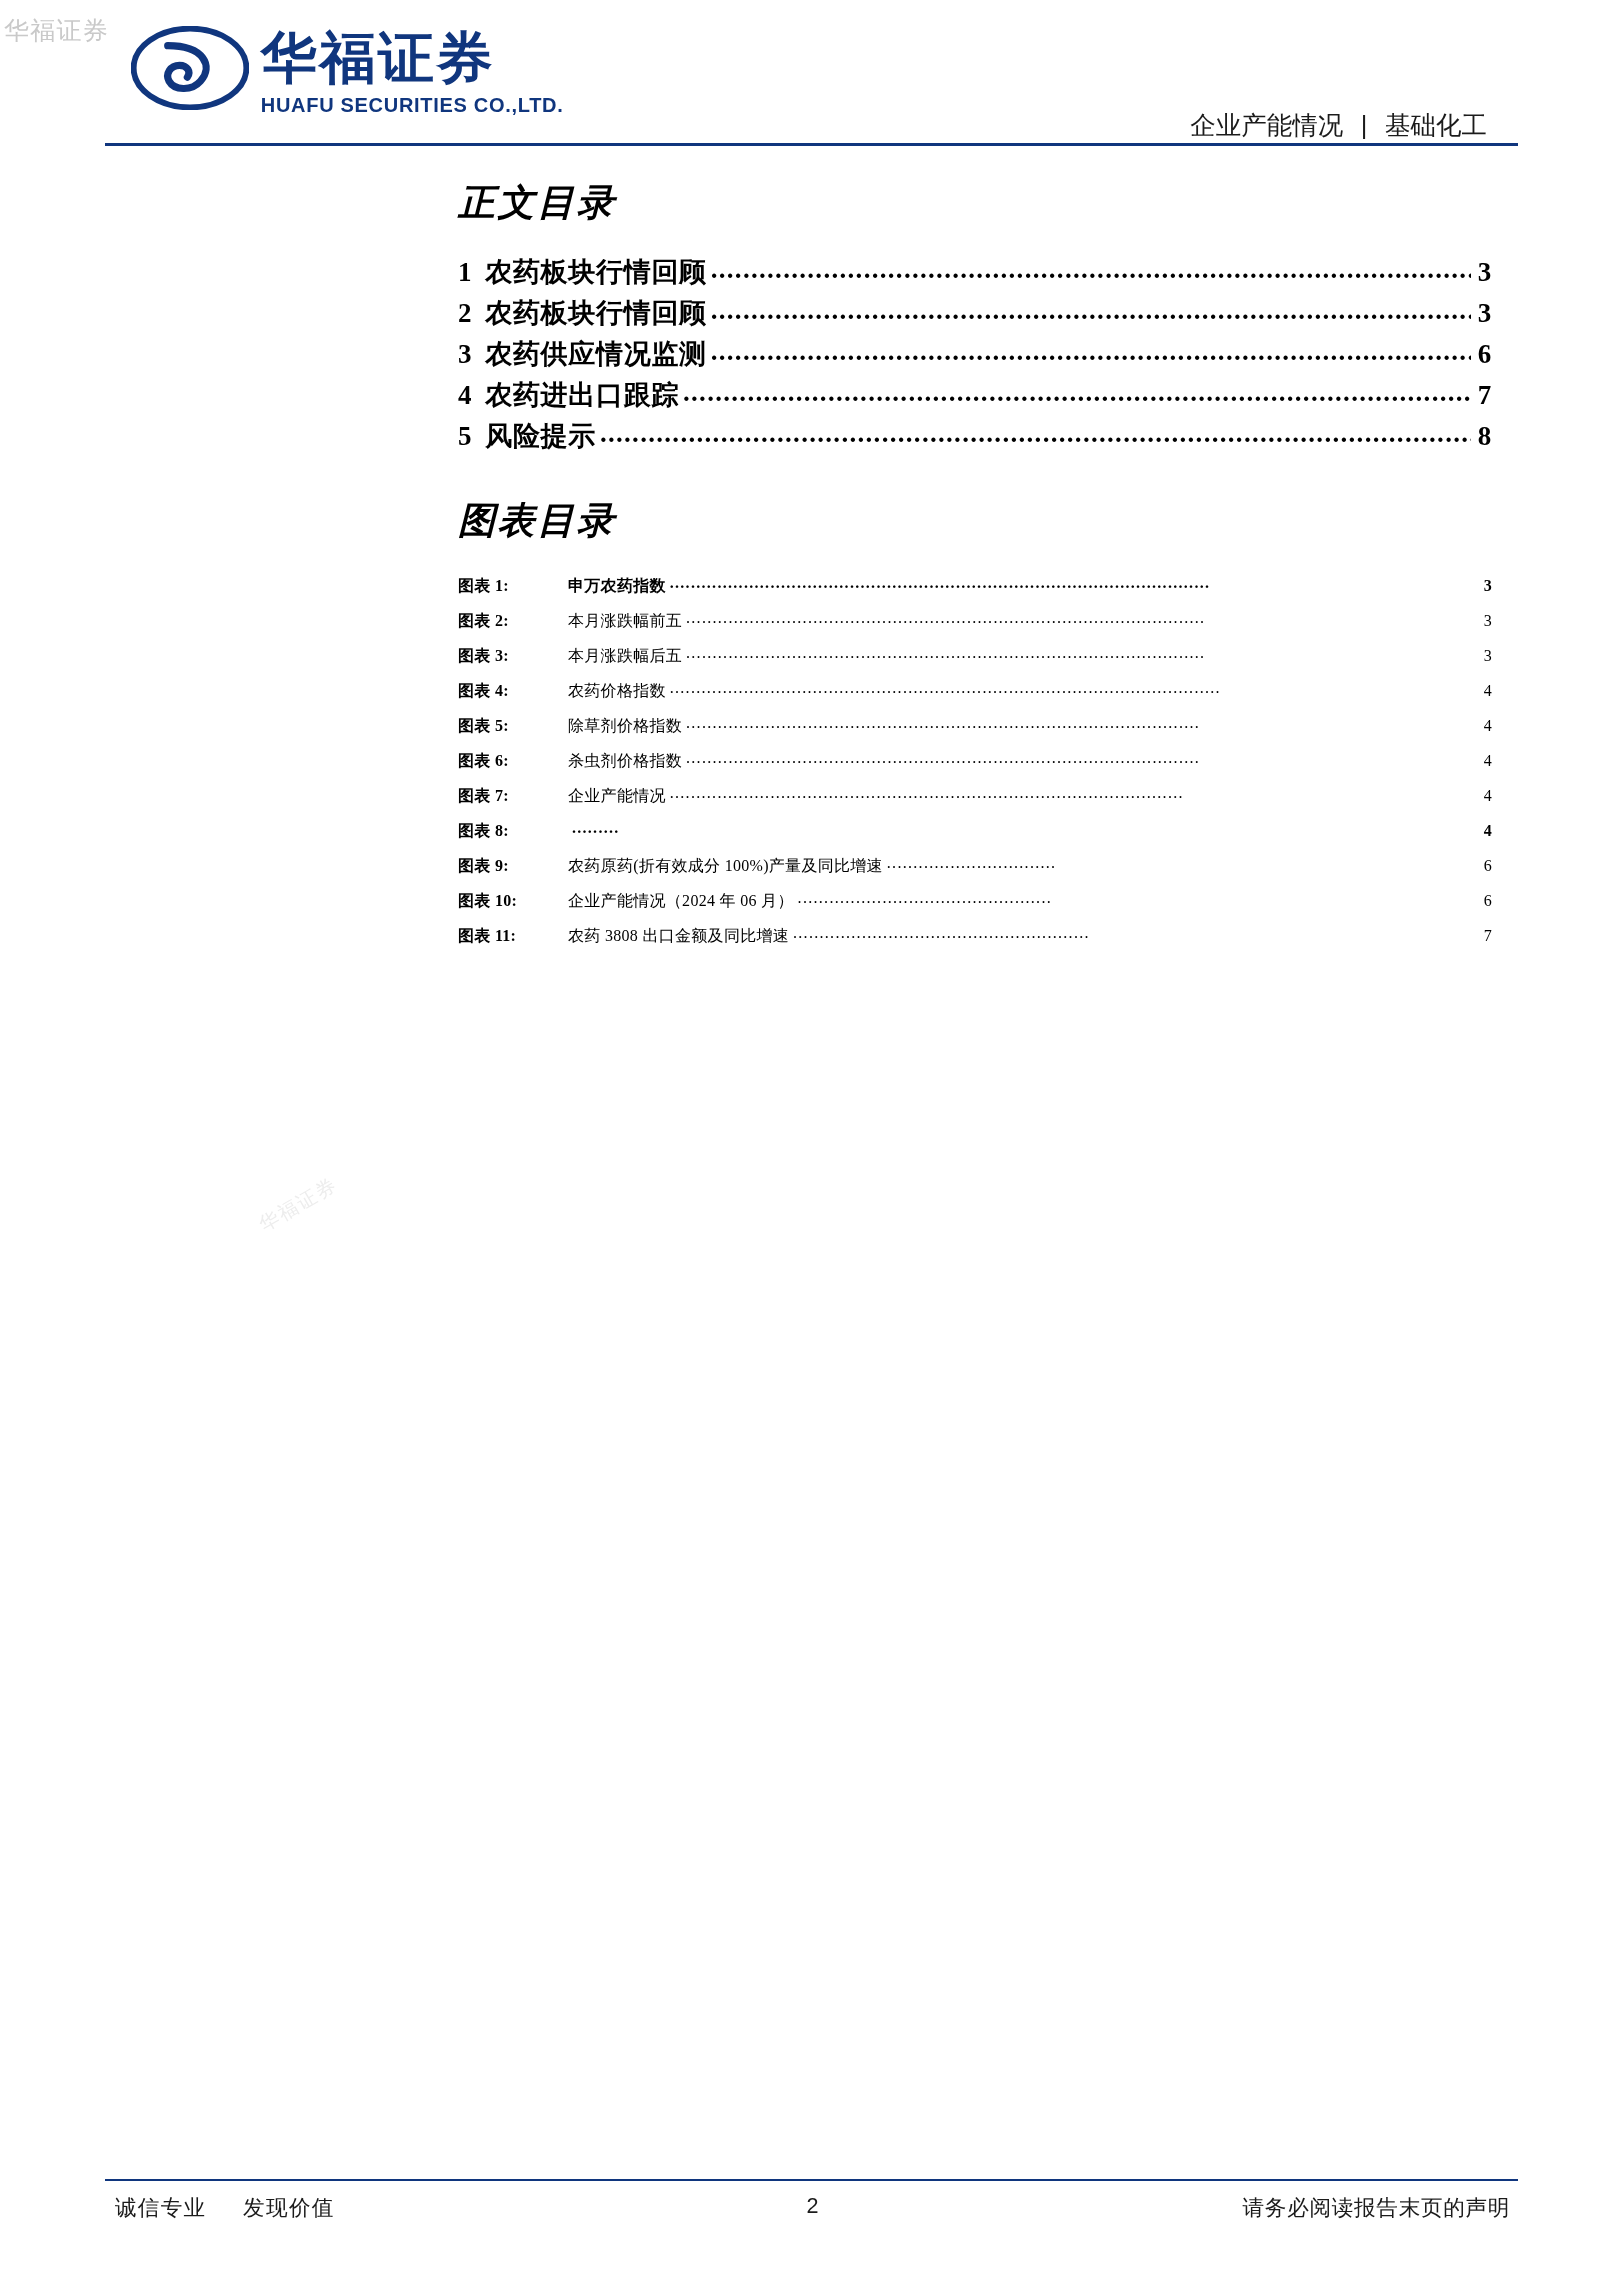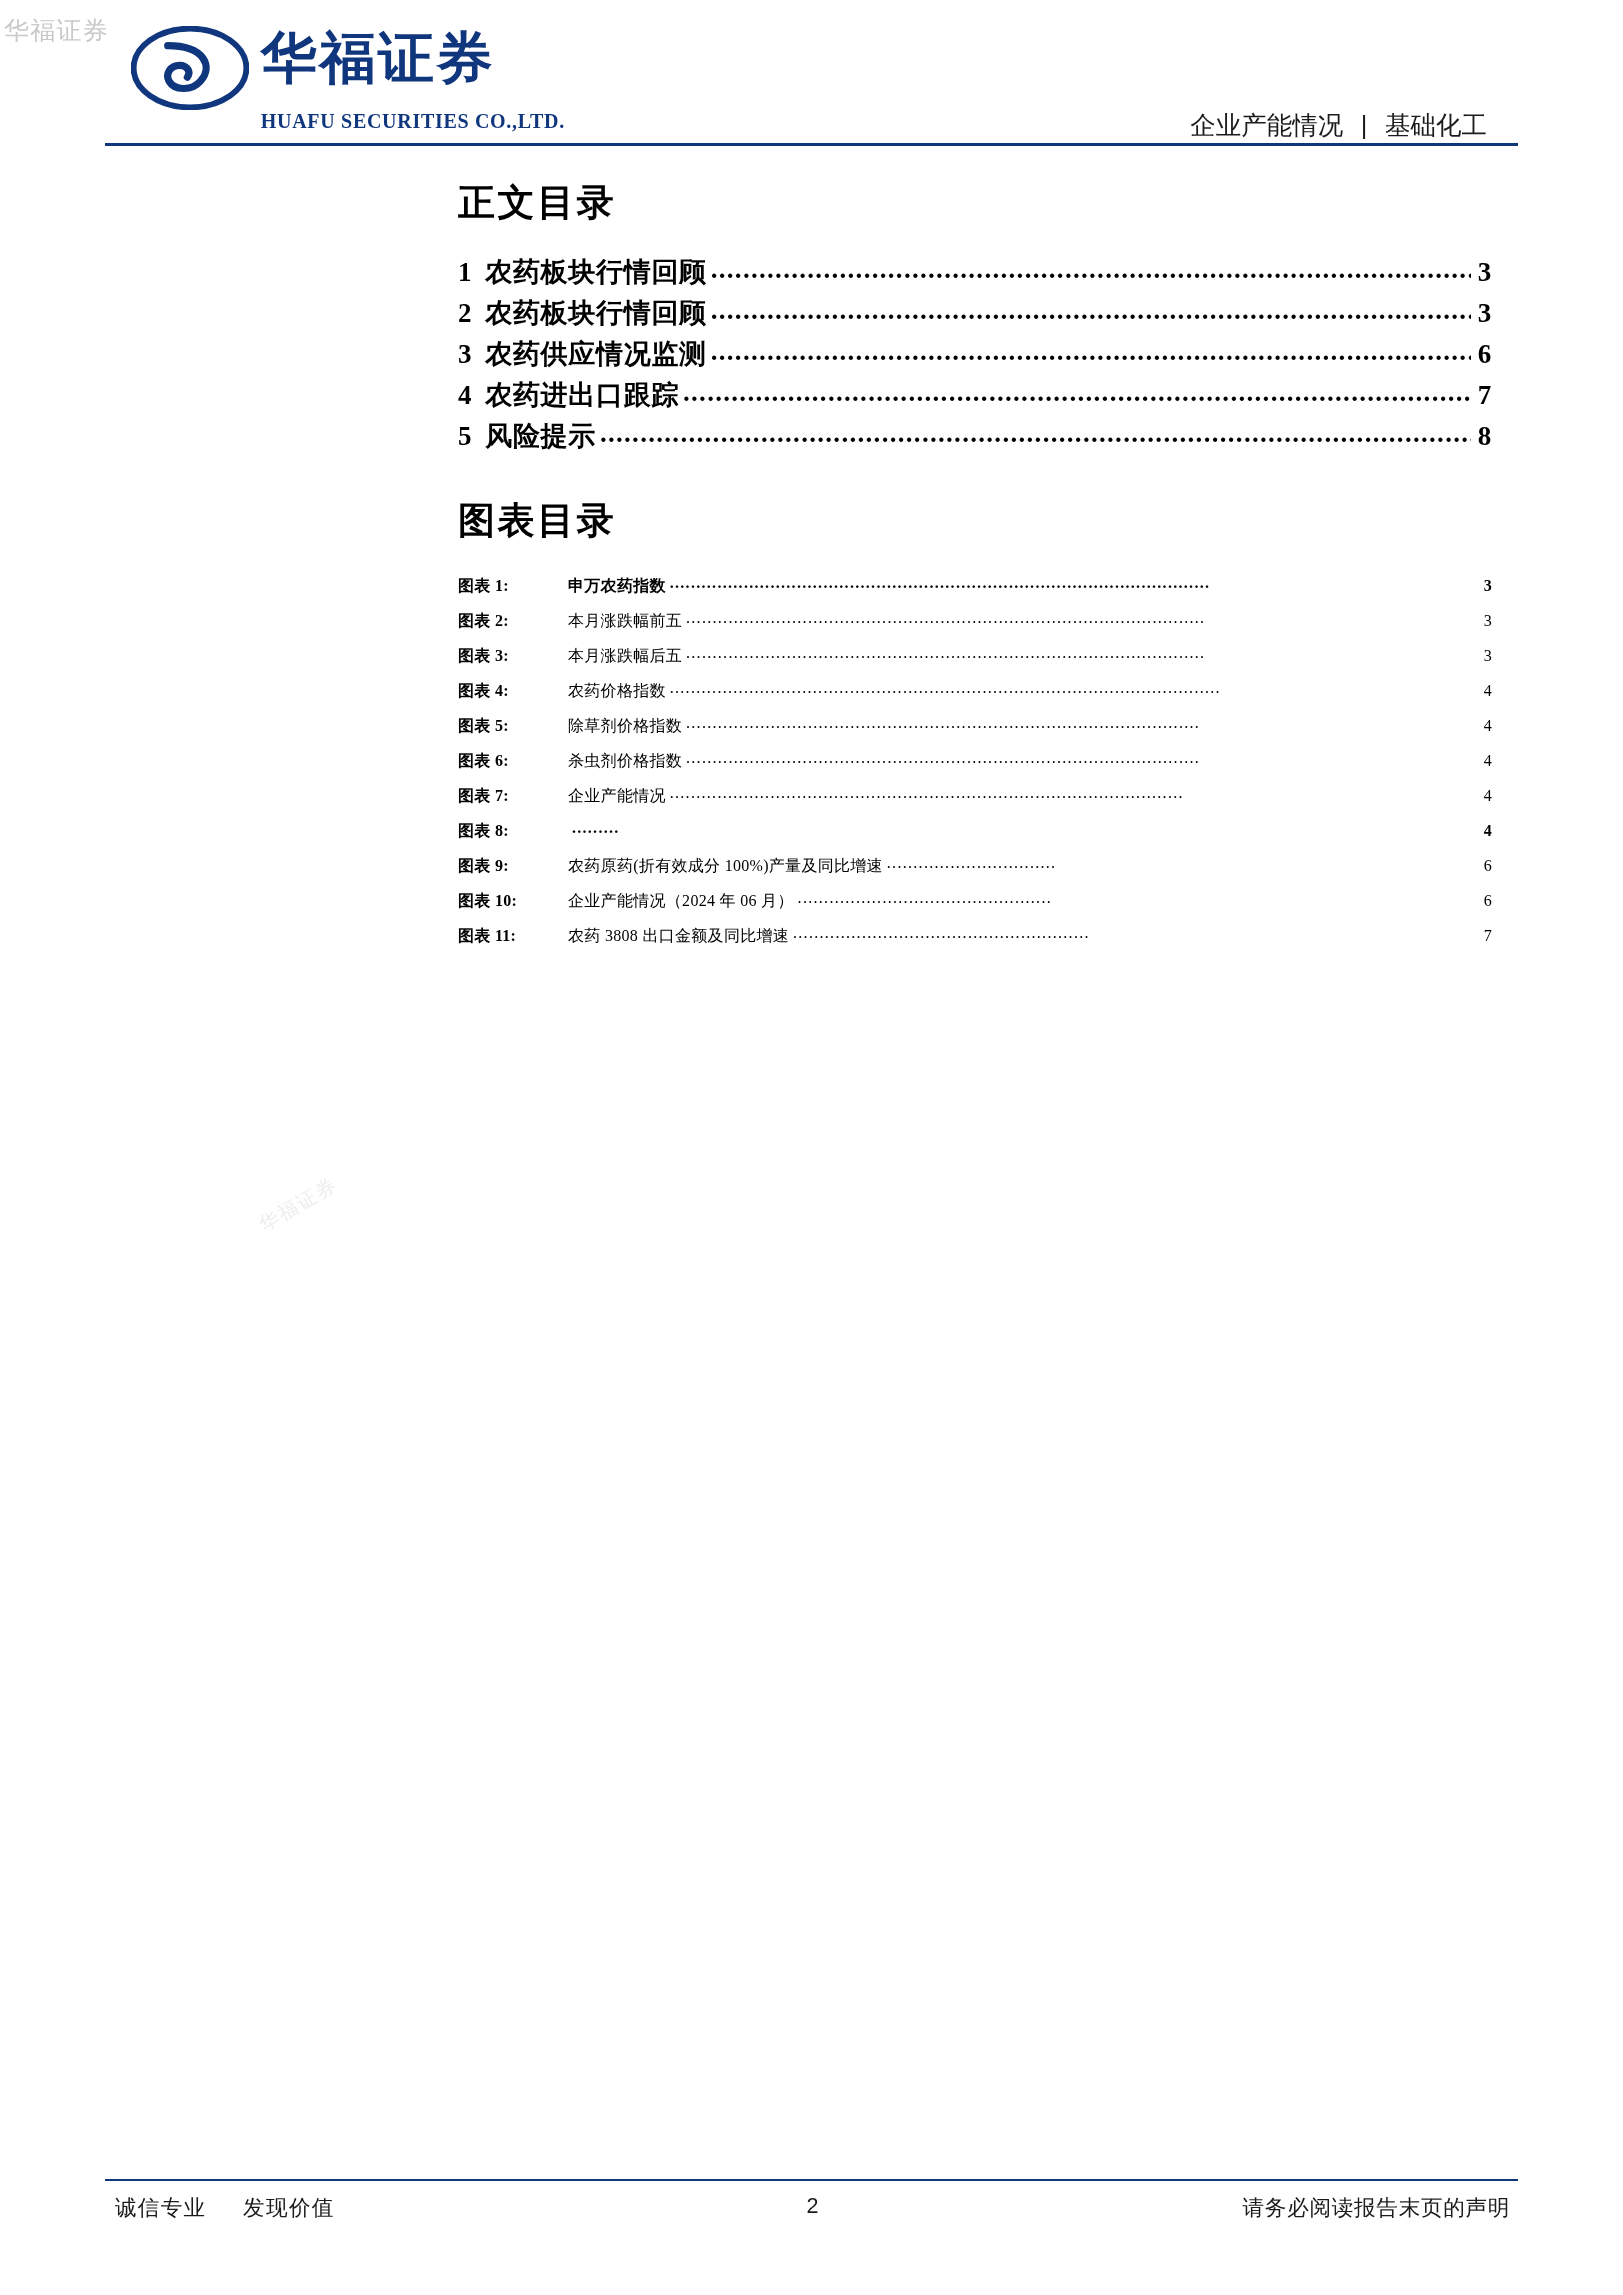--- a/index.html
+++ b/index.html
@@ -65,26 +65,26 @@
   .logo-cn {
     font-family: "Liberation Serif", serif;
     font-size: 56px;
     font-weight: bold;
     color: #10367e;
     letter-spacing: 2.6px;
     line-height: 1;
     white-space: nowrap;
   }
   .logo-en {
-    font-family: Liberation Serif, serif;
+    font-family: Liberation Sans, sans-serif;
     font-size: 20px;
     font-weight: bold;
     color: #10367e;
     letter-spacing: 0.7px;
-    margin-top: 24px;
+    margin-top: 8px;
     white-space: nowrap;
     text-align: center;
   }
   .header-right {
     position: absolute;
     right: 136px;
     top: 108px;
     font-family: "Liberation Sans", sans-serif;
     font-size: 25.5px;
     color: #1b1b1b;
@@ -107,20 +107,21 @@
     top: 0;
     width: 1623px;
   }
   .section-title {
     position: absolute;
     font-family: "Liberation Serif", serif;
     font-weight: bold;
     font-size: 37px;
     color: #000000;
     letter-spacing: 2.6px;
+    font-style: italic;
   }
   #toc-title { left: 458px; top: 178px; }
   #fig-title { left: 458px; top: 496px; }
 
   .toc-list {
     position: absolute;
     left: 458px;
     width: 1034px;
   }
   #toc-main { top: 254px; }

